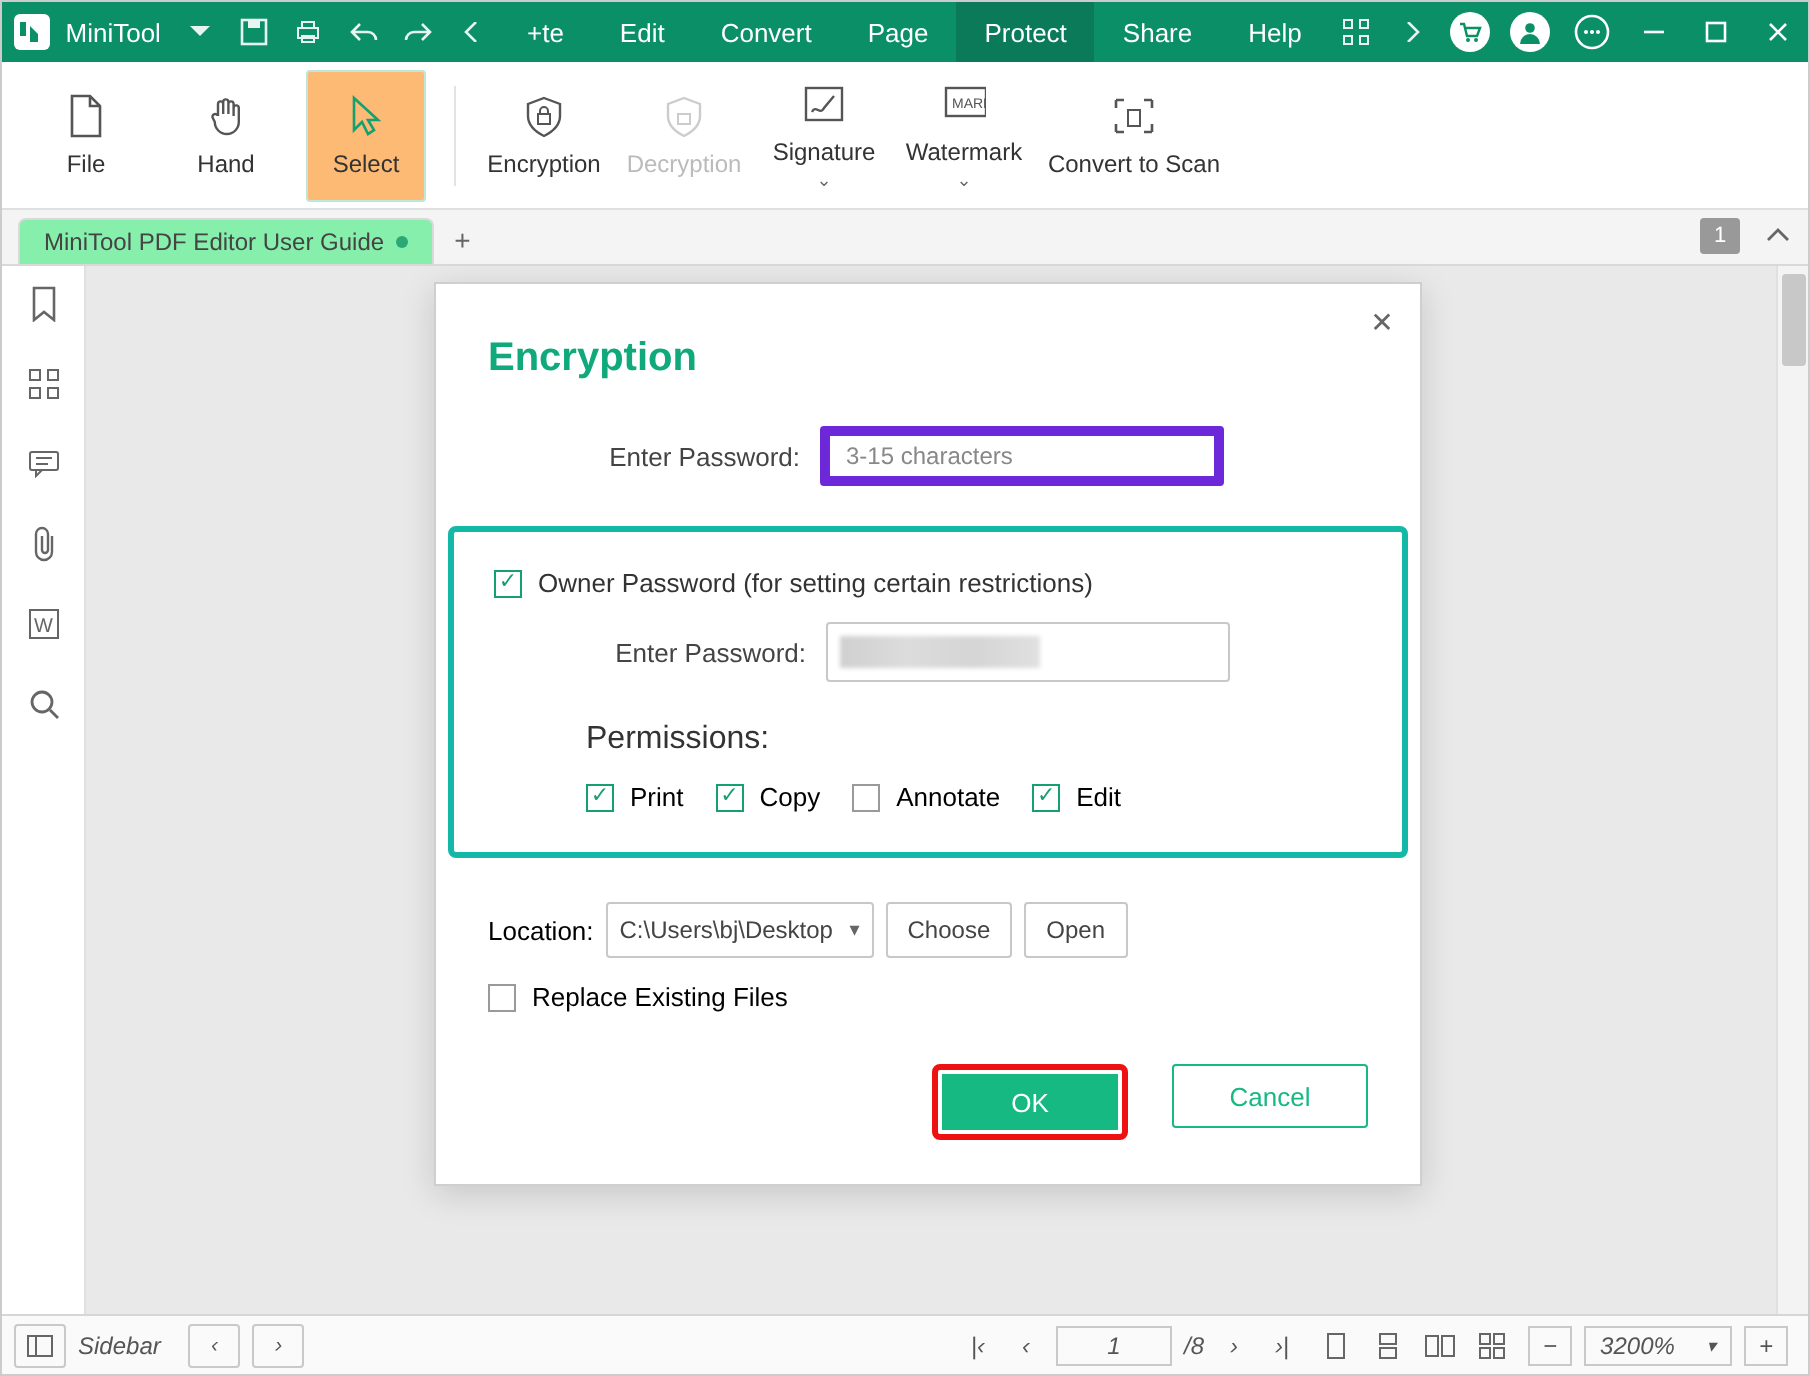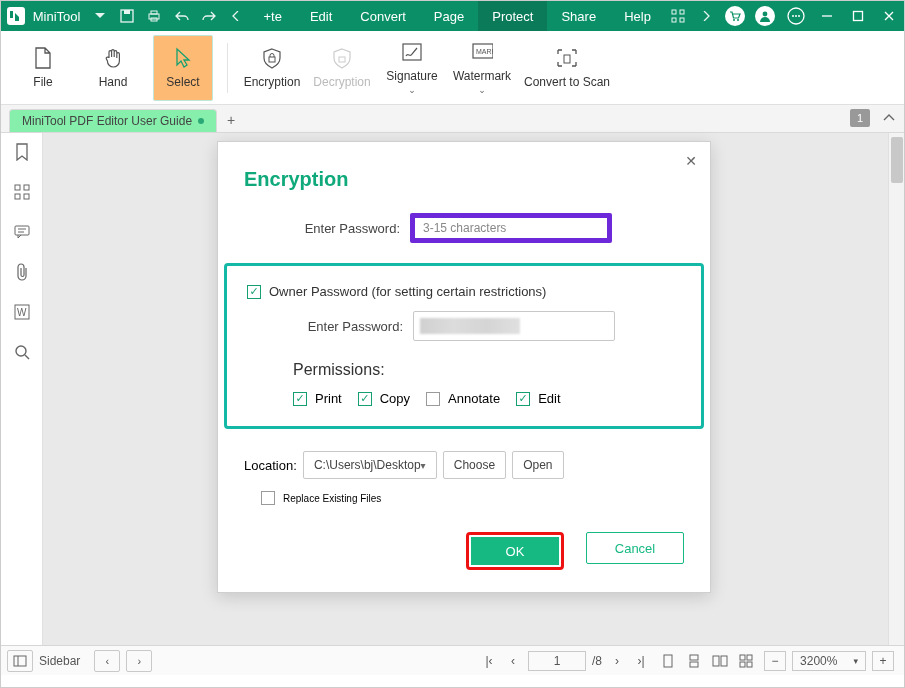--- a/index.html
+++ b/index.html
@@ -58,30 +58,30 @@
 .redbox .row1 { margin-bottom:12px; }
 .redbox .row2 { padding-left:46px; margin-bottom:20px;}
 .permlabel { font-size:16px; color:#333; padding-left:46px; margin-bottom:12px; }
 .permrow { display:flex; gap:16px; padding-left:46px; }
 .permrow .p { display:flex; align-items:center; font-size:13px; }
 
 .blurbox { width:202px; height:30px; border:1px solid #c8c8c8; border-radius:2px; background:#fff; position:relative; overflow:hidden;}
 .blurbox::before { content:""; position:absolute; left:6px; top:6px; width:100px; height:16px; background:linear-gradient(90deg,#d0d0d0,#dcdcdc,#d5d5d5,#e0e0e0); filter:blur(1px);}
 
 .locationrow { padding: 8px 26px 12px 26px; display:flex; align-items:center; gap:6px; font-size:13px;}
-.combo { width:134px; height:28px; border:1px solid #c8c8c8; border-radius:2px; display:flex; align-items:center; padding:0 6px; font-size:12px; color:#444; justify-content:center;}
+.combo { width:134px; height:28px; border:1px solid #c8c8c8; border-radius:2px; display:flex; align-items:center; padding:0 6px; font-size:12px; color:#444; justify-content:space-between;}
 .smallbtn { height:28px; border:1px solid #c8c8c8; border-radius:2px; padding:0 10px; font-size:12px; color:#444; background:#fff; display:flex; align-items:center;}
-.replace-row { padding: 0 43px; display:flex; align-items:center; font-size:10px;text-align:right;}
+.replace-row { padding: 0 26px; display:flex; align-items:center; font-size:13px;text-align:right;}
 .dlg-buttons { position:absolute; right:26px; bottom:22px; display:flex; gap:22px; }
 .okwrap { border:3px solid #e11; border-radius:4px; padding:2px;}
 .okbtn { width:88px; height:28px; background:#16b982; color:#fff; font-size:13px; border:none; display:flex; align-items:center; justify-content:center; }
 .cancelbtn { width:98px; height:32px; border:1px solid #16b982; color:#16b982; background:#fff; font-size:13px; display:flex; align-items:center; justify-content:center; border-radius:2px;}
 
 
-.statusbar { position:absolute; bottom:12px; left:0; right:0; height:30px; border-top:1px solid #d6d6d6; background:#fafafa; display:flex; align-items:center; font-size:12px; color:#555; }
+.statusbar { position:absolute; bottom:0; left:0; right:0; height:30px; border-top:1px solid #d6d6d6; background:#fafafa; display:flex; align-items:center; font-size:12px; color:#555;font-style:italic; }
 .statusbar .sbtn { width:26px; height:22px; border:1px solid #c9c9c9; margin-left:6px; display:flex; align-items:center; justify-content:center; border-radius:2px; font-size:11px;}
 .statusbar .sidelabel { margin-left:6px; }
 .statusbar .mid { flex:1; }
 .statusbar .pager { display:flex; align-items:center; gap:6px; margin-right:8px;}
 .pager .pgbox { width:58px; height:20px; border:1px solid #c9c9c9; display:flex; align-items:center; justify-content:center; }
 .pager .nav { width:18px; text-align:center; cursor:default;}
 .viewset { display:flex; gap:6px; margin-right:8px;}
 .viewset .v { width:20px; height:18px; display:flex; align-items:center; justify-content:center; color:#666;}
 .zoomset { display:flex; align-items:center; gap:6px; margin-right:10px;}
 .zoomset .zbtn { width:22px; height:20px; border:1px solid #c9c9c9; display:flex; align-items:center; justify-content:center;}

